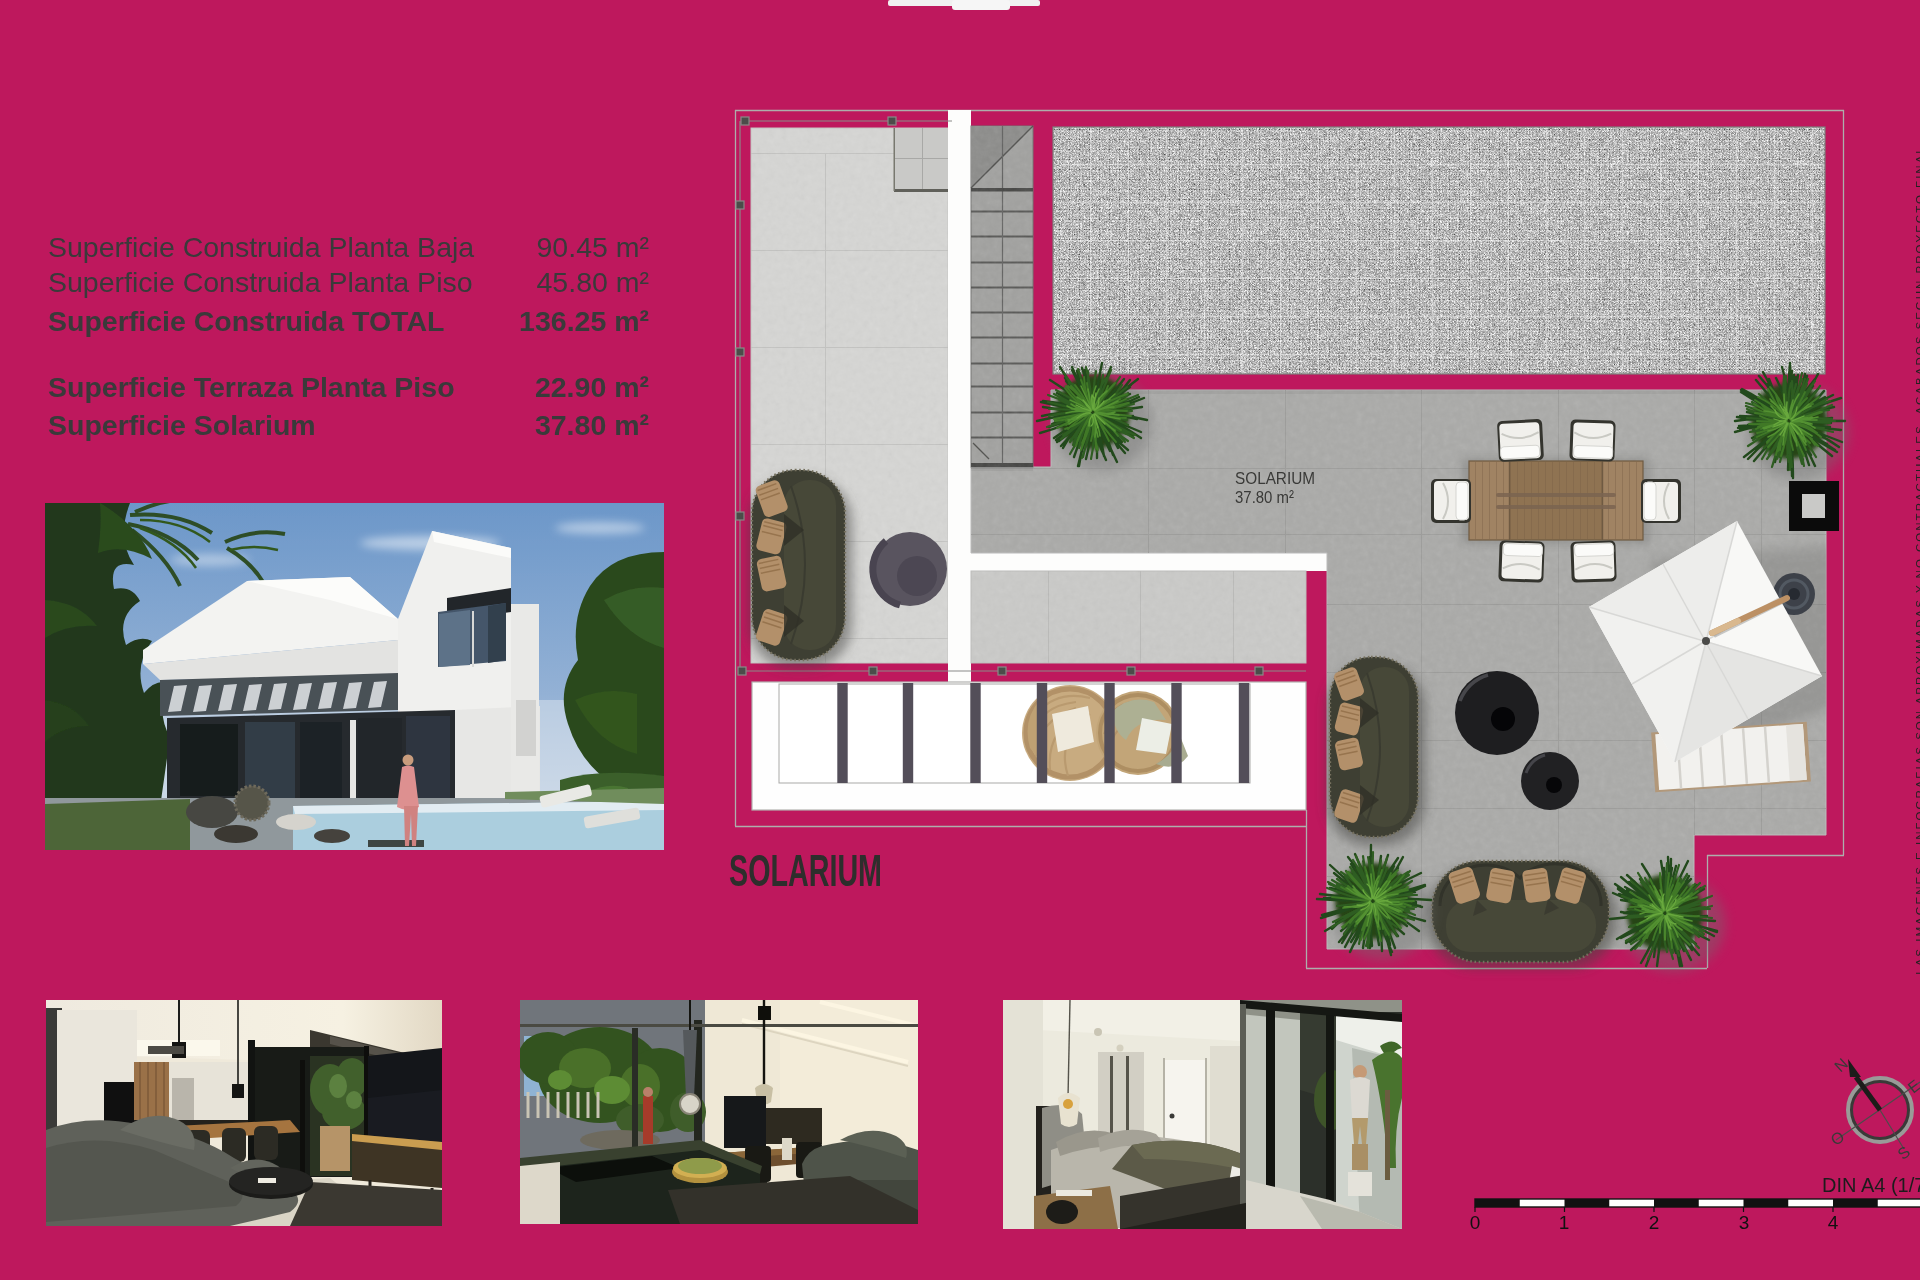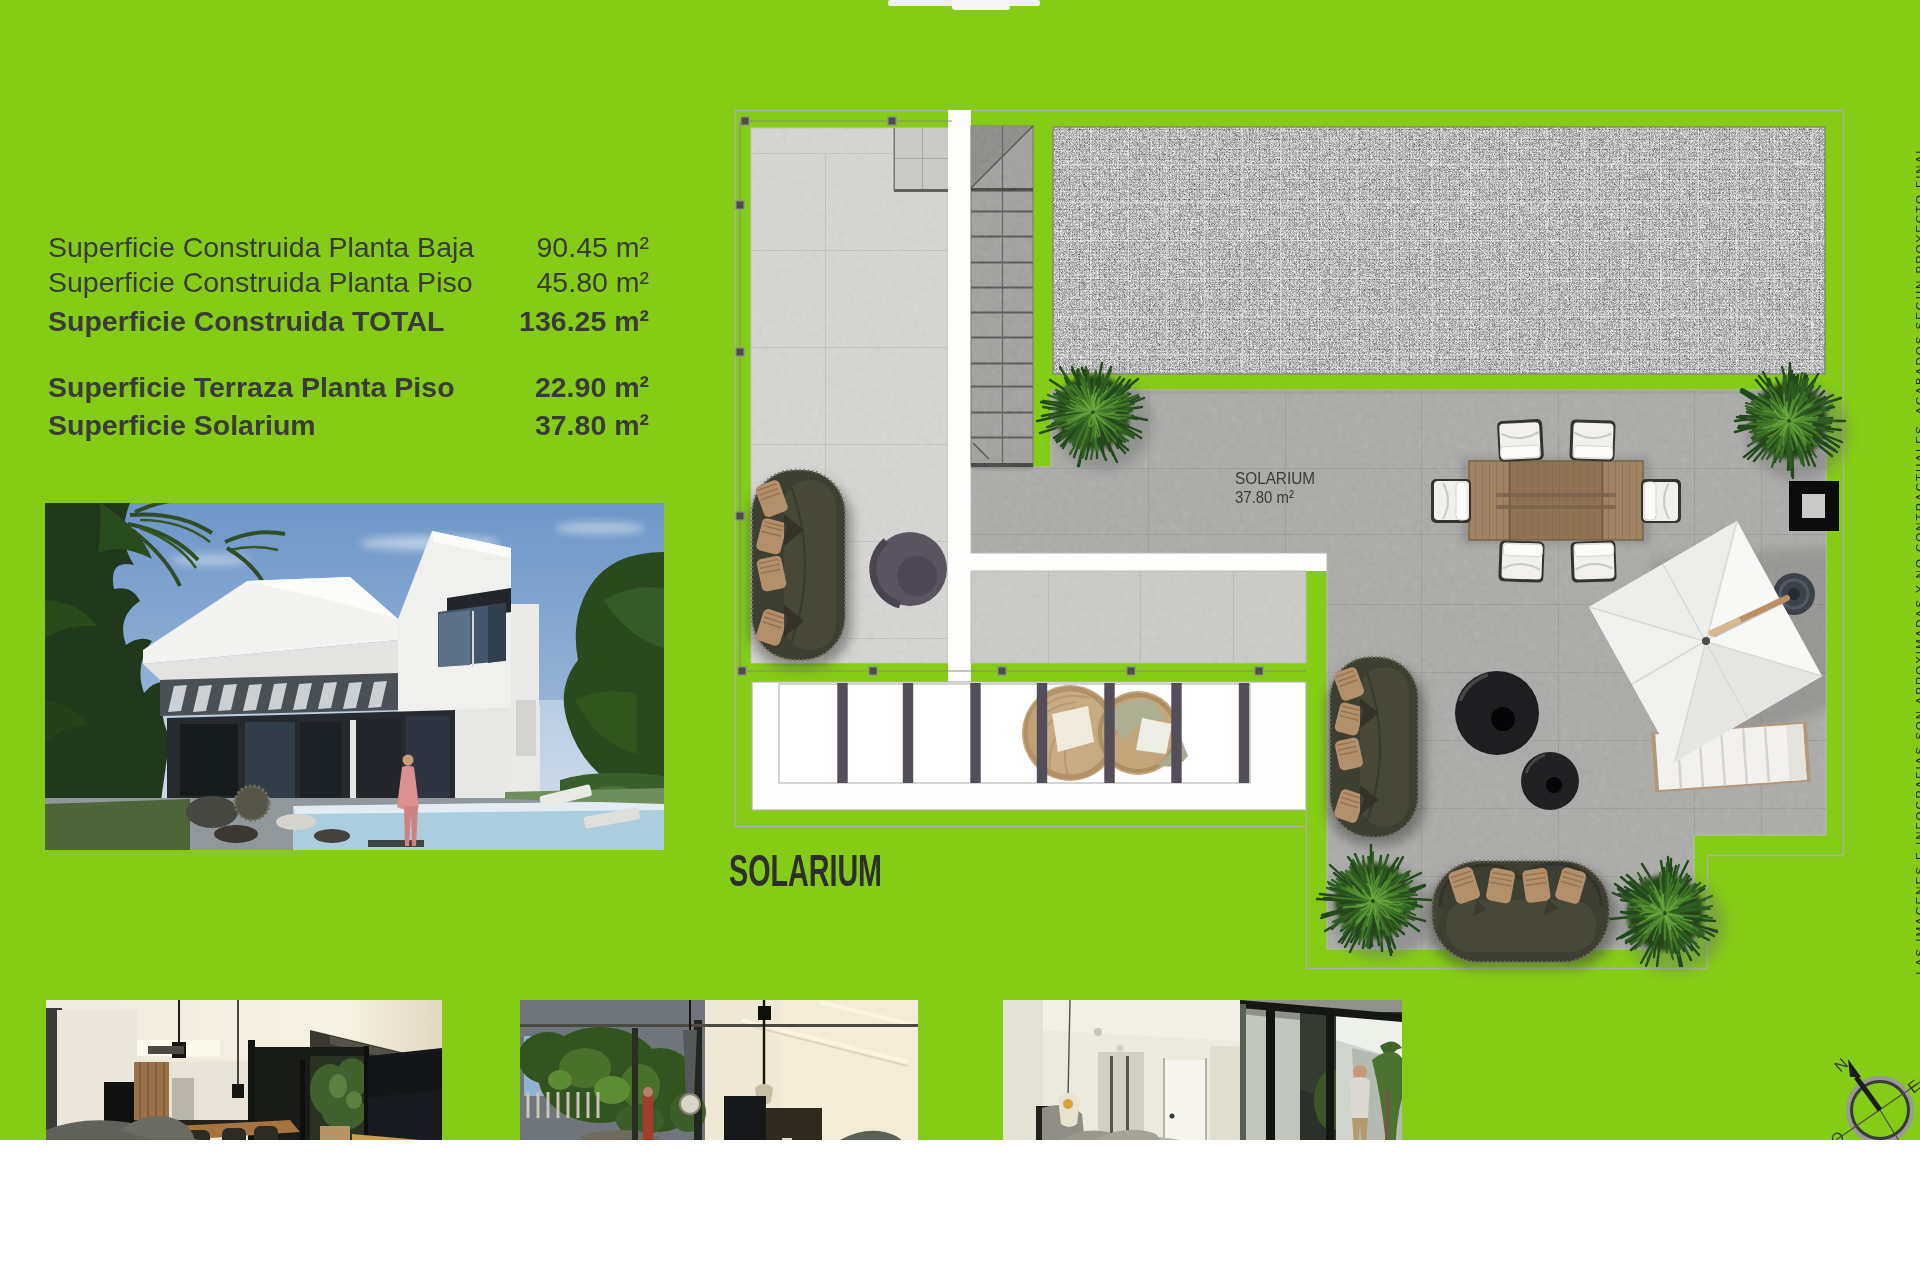--- a/index.html
+++ b/index.html
@@ -1,16 +1,16 @@
 <!DOCTYPE html>
 <html><head>
 <meta charset="utf-8">
 <style>
 html,body{margin:0;padding:0;background:#ffffff;}
-.page{position:relative;width:1920px;height:1140px;background:#84cc16;overflow:hidden;font-family:"Liberation Sans",sans-serif;}
+.page{position:relative;width:1920px;height:1280px;background:#be185d;overflow:hidden;font-family:"Liberation Sans",sans-serif;}
 svg{position:absolute;left:0;top:0;}
 </style>
 </head>
 <body>
 <div class="page">
 <svg width="1920" height="1280" viewBox="0 0 1920 1280">
 <defs>
 <filter id="grav" x="0%" y="0%" width="100%" height="100%">
  <feTurbulence type="turbulence" baseFrequency="0.7" numOctaves="3" seed="7"></feTurbulence>
  <feColorMatrix type="saturate" values="0"></feColorMatrix>

